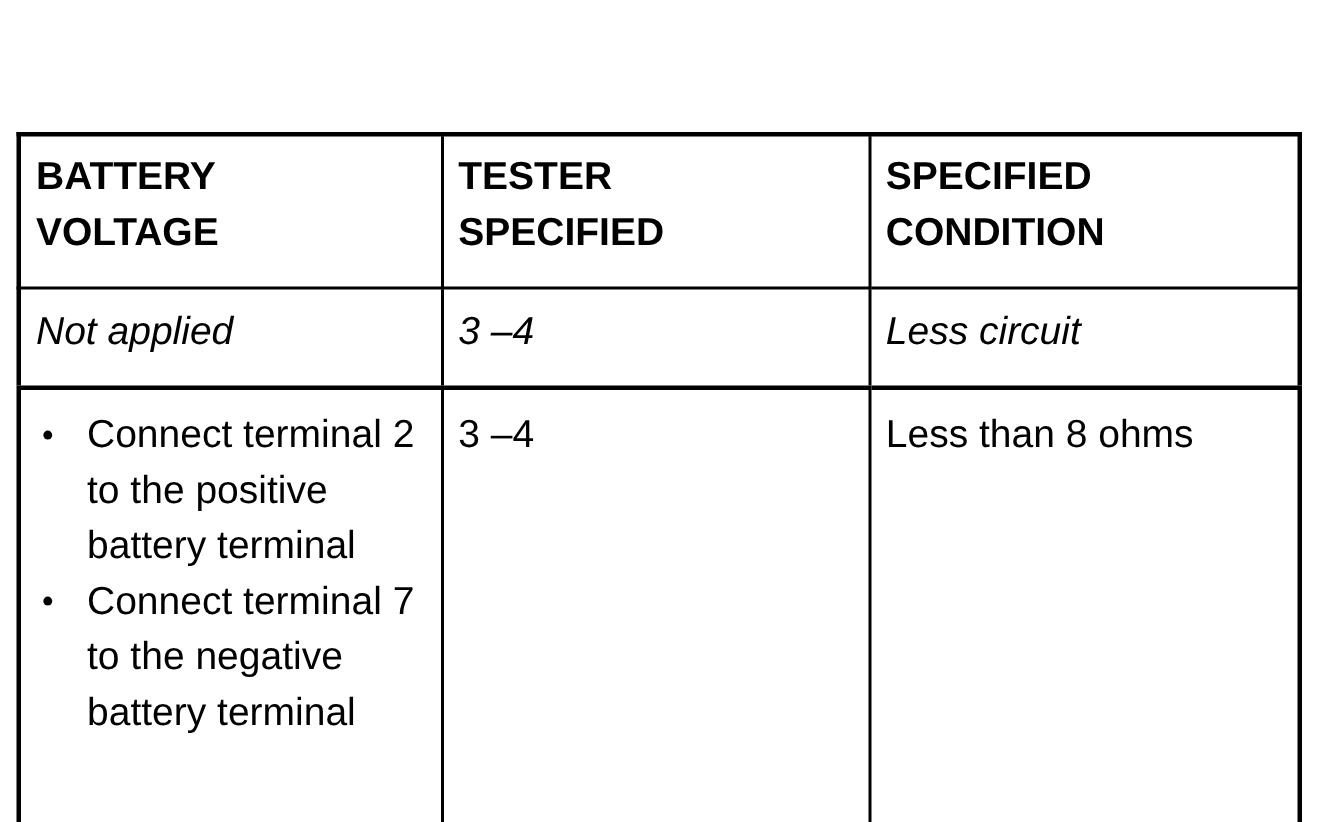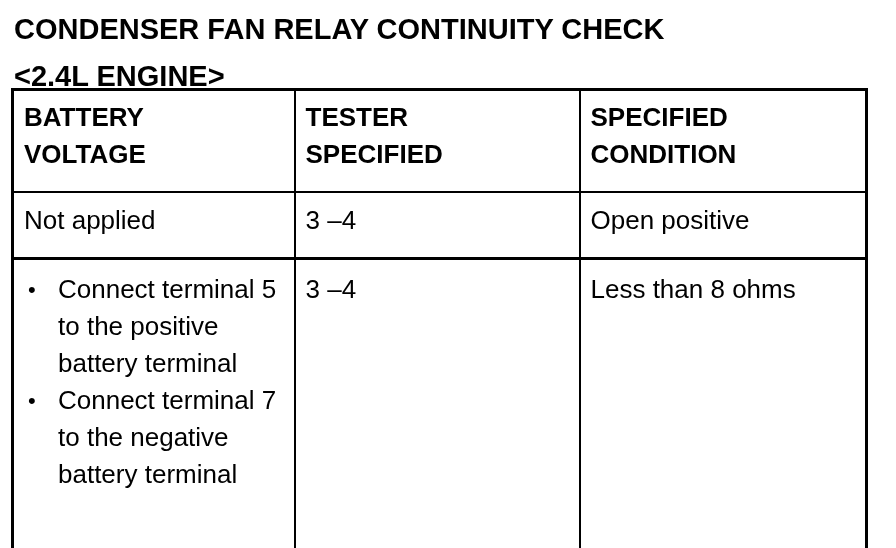--- a/index.html
+++ b/index.html
@@ -50,21 +50,21 @@
     font-size: 26px;
     line-height: 37px;
   }
   table.spec-table th {
     font-weight: bold;
     height: 90px;
   }
   table.spec-table th .hdr-wrap {
     max-width: 190px; 
   }
-  tr.row-1 td { height: 53px; padding-top: 9px; }
+  tr.row-1 td { height: 53px; padding-top: 9px; font-style: italic; }
   tr.row-2 td { border-top: 3px solid #000000; height: 305px; padding-top: 11px; }
   .bullet-list { list-style: none; }
   .bullet-item {
     display: flex;
     align-items: flex-start;
   }
   .bullet-glyph {
     flex: 0 0 34px;
     padding-left: 4px;
     font-size: 22px;
@@ -72,24 +72,20 @@
   }
   .bullet-text {
     flex: 1 1 auto;
   }
 </style>
 </head>
 <body>
 
 <div class="page">
 
-  <div class="doc-title">
-    <div>CONDENSER FAN RELAY CONTINUITY CHECK</div>
-    <div>&lt;2.4L ENGINE&gt;</div>
-  </div>
 
   <table class="spec-table">
     <colgroup>
       <col class="c1">
         <col class="c2">
         <col class="c3">
     </colgroup>
     <thead>
       <tr>
         <th>
@@ -100,28 +96,28 @@
         </th>
         <th>
           <div class="hdr-wrap">SPECIFIED CONDITION</div>
         </th>
       </tr>
     </thead>
     <tbody>
       <tr class="row-1">
         <td>Not applied</td>
         <td>3 –4</td>
-        <td>Open positive</td>
+        <td>Less circuit</td>
       </tr>
       <tr class="row-2">
         <td>
           <ul class="bullet-list">
             <li class="bullet-item">
               <span class="bullet-glyph">•</span>
-              <span class="bullet-text">Connect terminal 5 to the positive battery terminal</span>
+              <span class="bullet-text">Connect terminal 2 to the positive battery terminal</span>
             </li>
             <li class="bullet-item">
               <span class="bullet-glyph">•</span>
               <span class="bullet-text">Connect terminal 7 to the negative battery terminal</span>
             </li>
           </ul>
         </td>
         <td>3 –4</td>
         <td>Less than 8 ohms</td>
       </tr>

